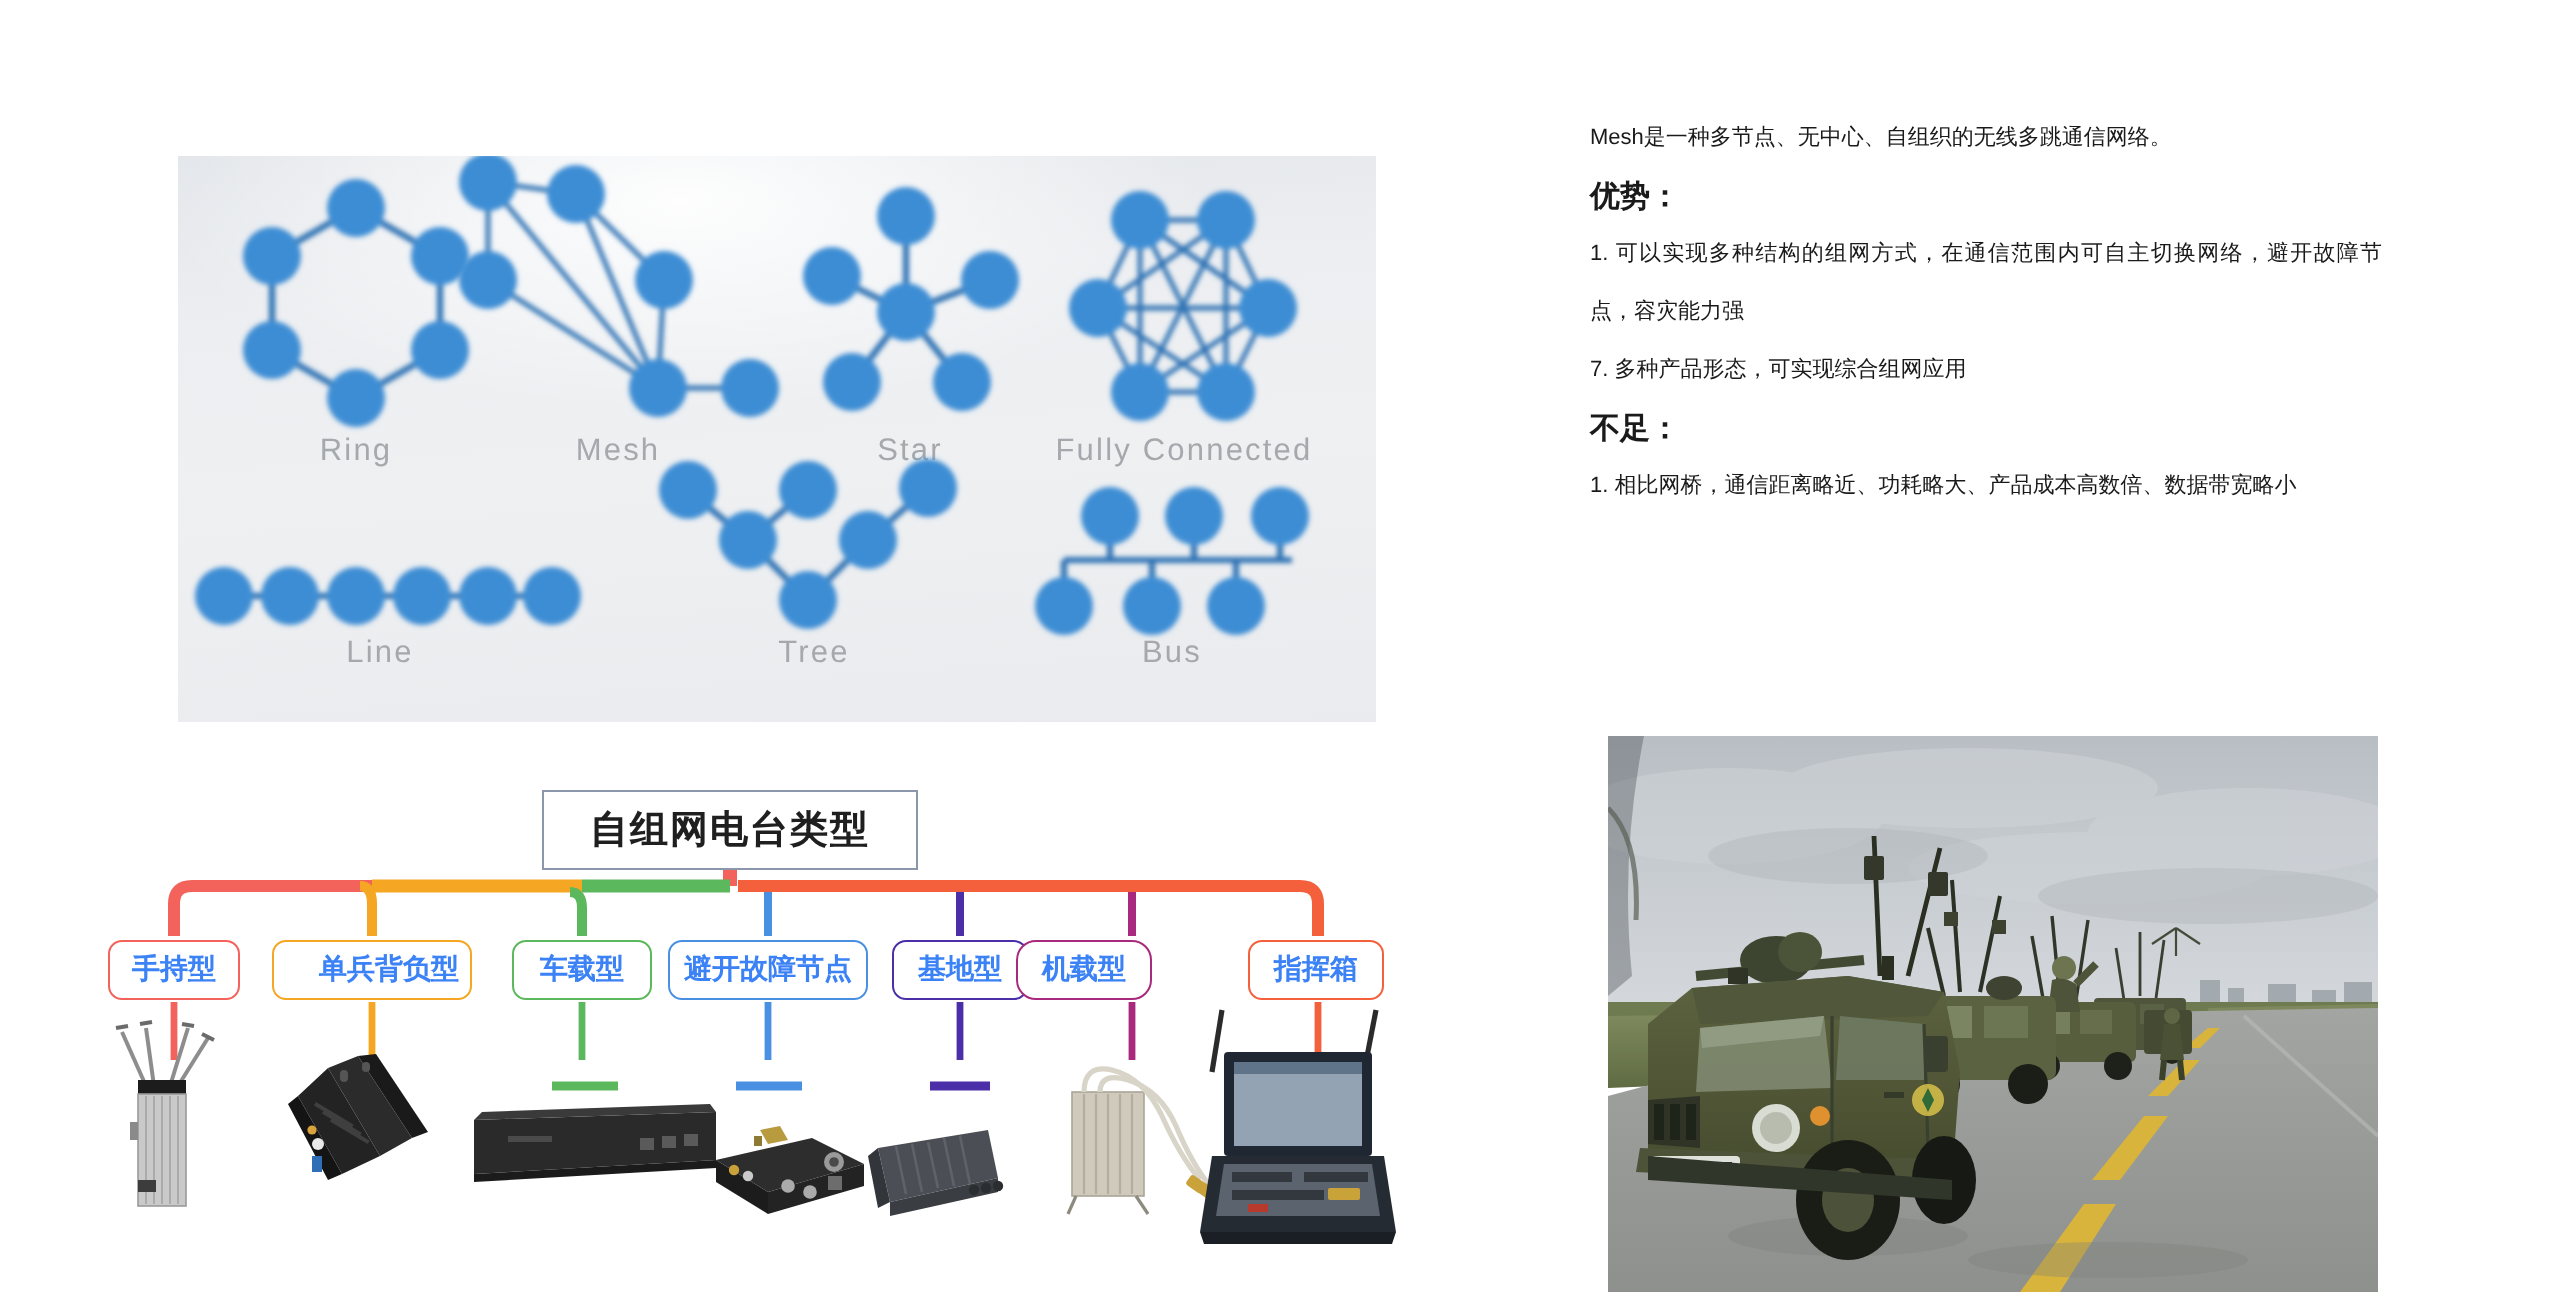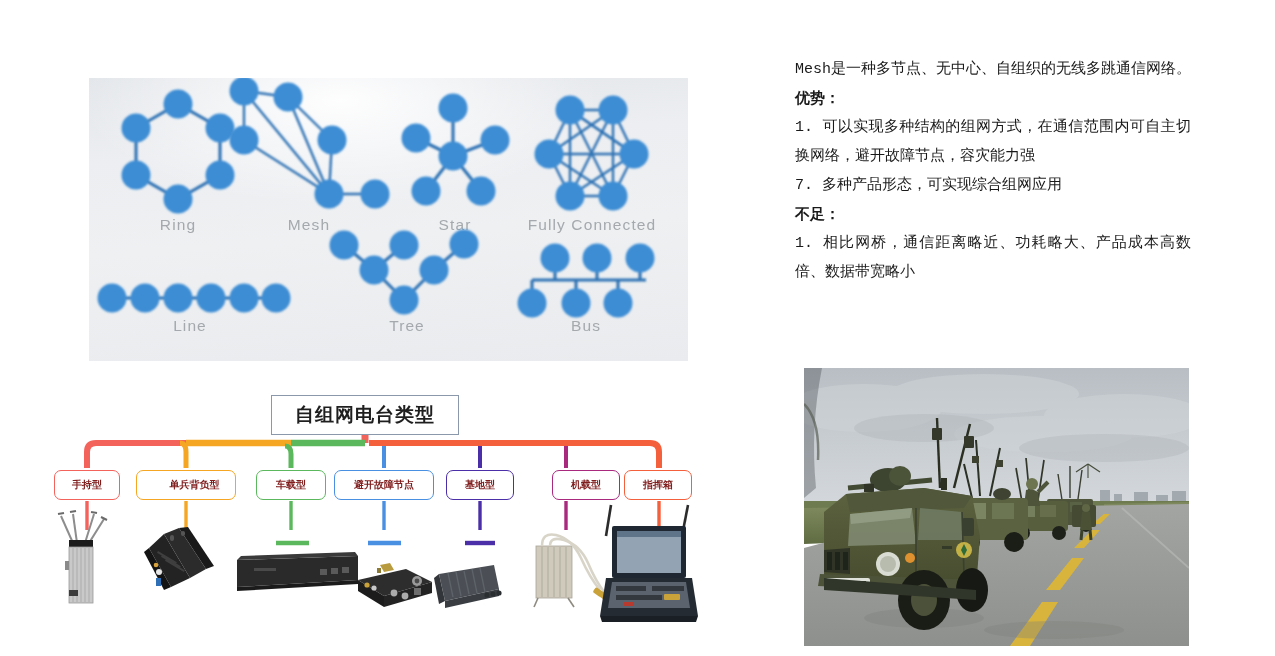--- a/index.html
+++ b/index.html
@@ -54,31 +54,31 @@
     height: 30px;
     border-radius: 7px;
     background: #ffffff;
     border: 1.7px solid #cccccc;
     display: flex; align-items: center; justify-content: center;
     padding: 0 7px;
     white-space: nowrap;
   }
   .cat-box span {
     font-family: "DejaVu Sans", sans-serif;
-    font-size: 10px; font-weight: bold; color: #7f1d1d;
+    font-size: 14px; font-weight: bold; color: #3b82f6;
   }
 
   
   #text-col {
     position: absolute; left: 795px; top: 55px;
     width: 396px;
   }
   #text-col p {
-    font-family: Liberation Mono, monospace;
-    font-size: 15px;
+    font-family: Liberation Sans, sans-serif;
+    font-size: 11px;
     color: #1a1a1a;
     line-height: 29px;
     text-align: justify;
   }
   #text-col p.heading { font-weight: bold; font-family: "DejaVu Sans", sans-serif; font-size: 15px; }
 
   
   #convoy-photo {
     position: absolute; left: 804px; top: 368px;
     width: 385px; height: 278px;
@@ -379,21 +379,21 @@
     </div>
     <div class="cat-box" style="left:228px; width:70px;  border-color:#5cb85c;">
       <span>车载型</span>
     </div>
     <div class="cat-box" style="left:306px; width:100px; border-color:#4a90e2;">
       <span>避开故障节点</span>
     </div>
     <div class="cat-box" style="left:418px; width:68px;  border-color:#4b2fa8;">
       <span>基地型</span>
     </div>
-    <div class="cat-box" style="left:524px; width:68px;  border-color:#a8297e;">
+    <div class="cat-box" style="left:480px; width:68px;  border-color:#a8297e;border-radius:10px;">
       <span>机载型</span>
     </div>
     <div class="cat-box" style="left:596px; width:68px;  border-color:#f4603c;">
       <span>指挥箱</span>
     </div>
   </div>
 
   <div id="text-col">
     <p>Mesh是一种多节点、无中心、自组织的无线多跳通信网络。</p>
     <p class="heading">优势：</p>

